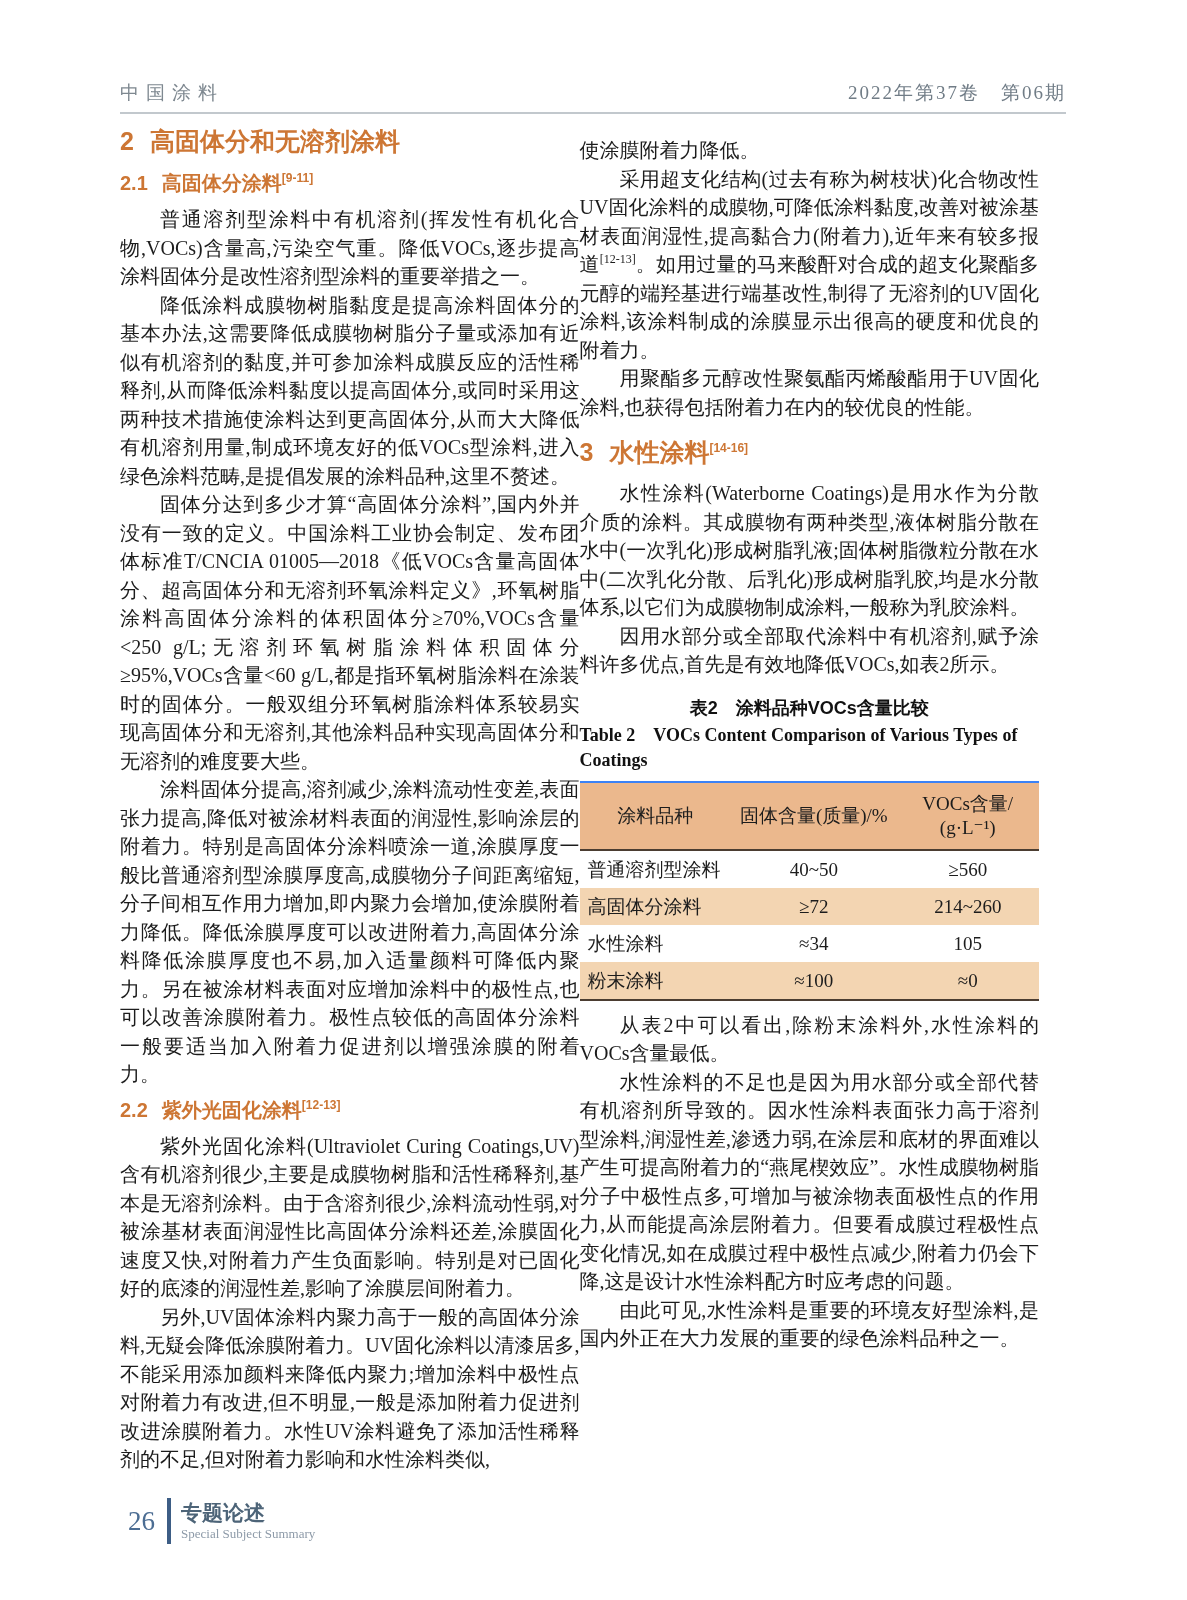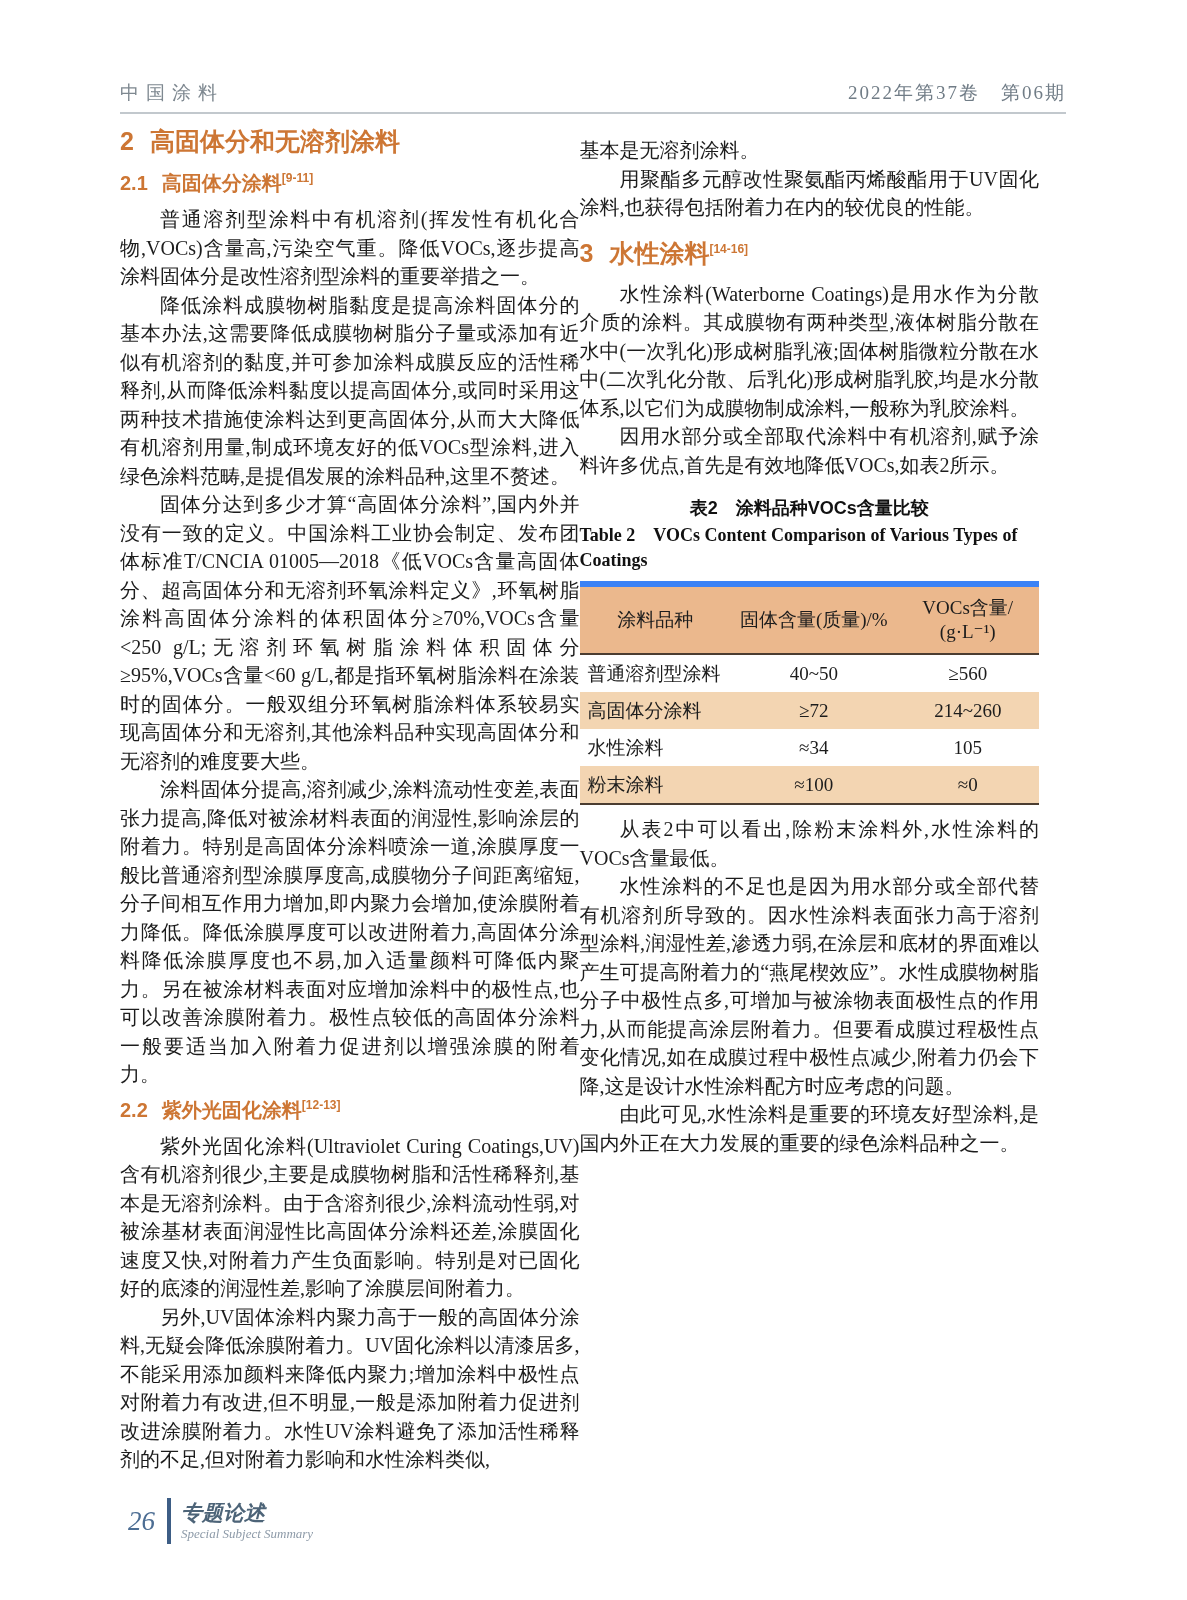--- a/index.html
+++ b/index.html
@@ -64,41 +64,41 @@
     margin:16px 0 2px 0;text-align:center;
     font-family:"Liberation Sans","DejaVu Sans",sans-serif;
     font-weight:bold;font-size:18px;line-height:26px;color:#111;
   }
   .tbl-cap-en{
     margin:0 0 8px 0;text-align:left;
     font-weight:bold;font-size:18px;line-height:25px;color:#111;
   }
   table.t2{
     width:100%;border-collapse:collapse;
-    border-top:6px solid #3b82f6;
+    border-top:2px solid #3b82f6;
     border-bottom:2px solid #4b3d31;
     font-size:19px;
   }
   table.t2 thead tr{background:#ebb88d;}
   table.t2 th{
     font-weight:normal;text-align:center;
     padding:9px 2px;line-height:24px;
     border-bottom:2px solid #4b3d31;
   }
   table.t2 td{
     padding:6px 2px;line-height:25px;text-align:center;margin-left:48px;
   }
   table.t2 td.cname{text-align:left;padding-left:8px;}
   table.t2 tbody tr.alt{background:#f3d5b2;}
   .c1{width:33%;} .c2{width:36%;} .c3{width:31%;}
   .t2-wrap{margin-bottom:10px;}
   
   .footer{
     position:absolute;left:128px;top:1497px;
-    display:flex;align-items:center;font-style:italic;
+    display:flex;align-items:center;
   }
   .footer .pnum{
     font-size:27px;color:#4c6d93;
     margin-right:12px;line-height:48px;
   }
   .footer .fbar{
     width:4px;height:46px;background:#3d5d85;margin-right:10px;
   }
   .footer .ftxt{display:flex;flex-direction:column;justify-content:center;}
   .footer .fzh{
@@ -141,22 +141,23 @@
         <span class="num">2.2</span><span>紫外光固化涂料</span><sup class="ref">[12-13]</sup>
       </div>
 
       <p class="body">紫外光固化涂料(Ultraviolet Curing Coatings,UV)含有机溶剂很少,主要是成膜物树脂和活性稀释剂,基本是无溶剂涂料。由于含溶剂很少,涂料流动性弱,对被涂基材表面润湿性比高固体分涂料还差,涂膜固化速度又快,对附着力产生负面影响。特别是对已固化好的底漆的润湿性差,影响了涂膜层间附着力。</p>
       <p class="body">另外,UV固体涂料内聚力高于一般的高固体分涂料,无疑会降低涂膜附着力。UV固化涂料以清漆居多,不能采用添加颜料来降低内聚力;增加涂料中极性点对附着力有改进,但不明显,一般是添加附着力促进剂改进涂膜附着力。水性UV涂料避免了添加活性稀释剂的不足,但对附着力影响和水性涂料类似,</p>
 
     </div>
 
     <div class="col col-right">
 
-      <p class="body noindent">基本是无溶剂涂料。</p>
-
+      <p class="body noindent">使涂膜附着力降低。</p>
+
+      <p class="body"><span>采用超支化结构(过去有称为树枝状)化合物改性UV固化涂料的成膜物,可降低涂料黏度,改善对被涂基材表面润湿性,提高黏合力(附着力),近年来有较多报道</span><sup class="inref">[12-13]</sup><span>。如用过量的马来酸酐对合成的超支化聚酯多元醇的端羟基进行端基改性,制得了无溶剂的UV固化涂料,该涂料制成的涂膜显示出很高的硬度和优良的附着力。</span></p>
 
       <p class="body">用聚酯多元醇改性聚氨酯丙烯酸酯用于UV固化涂料,也获得包括附着力在内的较优良的性能。</p>
 
       <div class="h-sec" style="margin-top:14px;">
         <span class="num">3</span><span>水性涂料</span><sup class="ref">[14-16]</sup>
       </div>
 
       <p class="body">水性涂料(Waterborne Coatings)是用水作为分散介质的涂料。其成膜物有两种类型,液体树脂分散在水中(一次乳化)形成树脂乳液;固体树脂微粒分散在水中(二次乳化分散、后乳化)形成树脂乳胶,均是水分散体系,以它们为成膜物制成涂料,一般称为乳胶涂料。</p>
       <p class="body">因用水部分或全部取代涂料中有机溶剂,赋予涂料许多优点,首先是有效地降低VOCs,如表2所示。</p>
 

